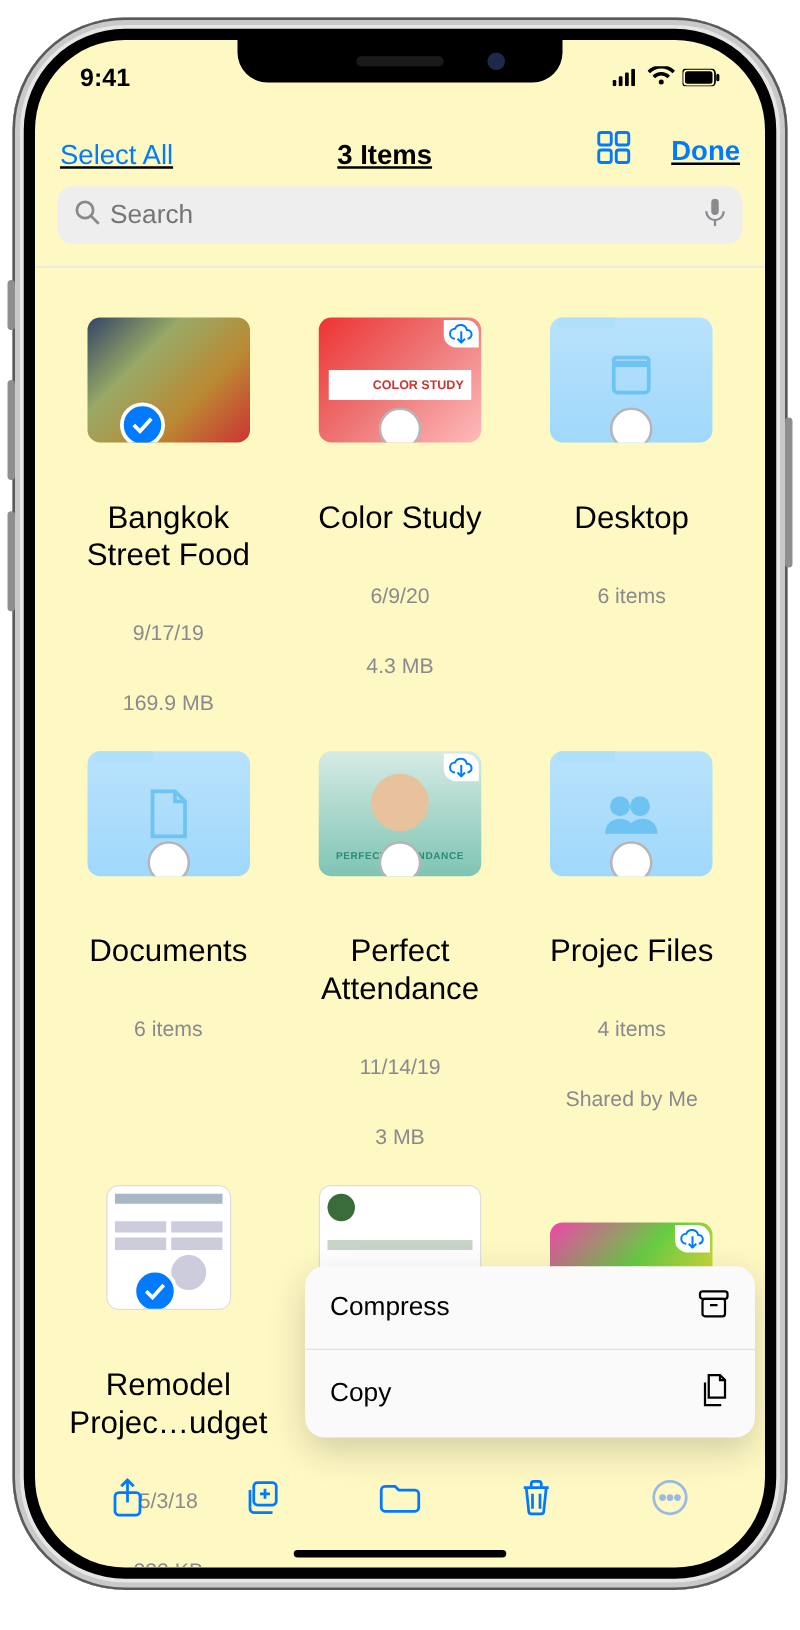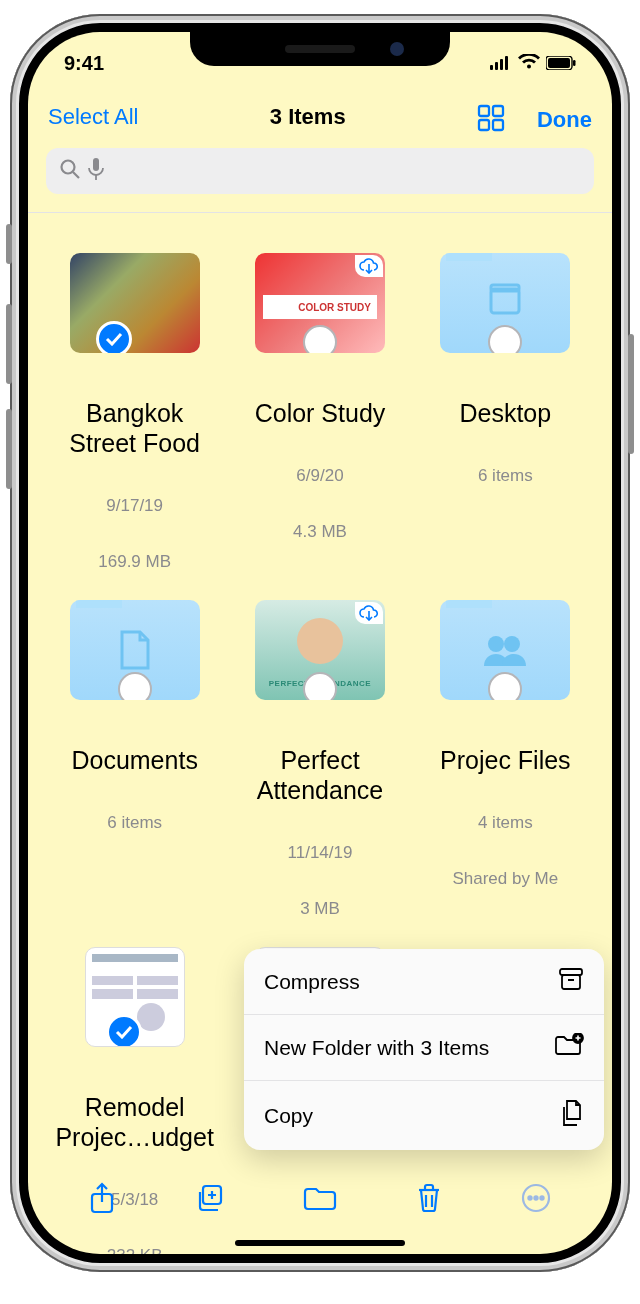--- a/index.html
+++ b/index.html
@@ -57,22 +57,23 @@
     height: 52px;
     display: flex; align-items: center; justify-content: space-between;
     padding: 10px 36px 0;
     font-size: 20px; font-weight: 600;
     position: relative; z-index: 40;
   }
   .status-right { display: flex; gap: 6px; align-items: center; }
 
   
   .nav-bar {
-    display: flex; align-items: flex-start; justify-content: space-between;
+    display: flex; align-items: flex-end; justify-content: space-between;
     padding: 20px 20px 12px;
+    text-decoration: underline;
   }
   .nav-left { color:#007aff; font-size:22px; }
   .nav-title { font-size:22px; font-weight:700; color:#000; }
   .nav-right { display:flex; align-items:center; gap:32px; }
   .nav-right .blue { color:#007aff; font-size:22px; font-weight:600; }
 
   
   .search-wrap { padding: 0 18px 12px; }
   .search {
     background:#eeeeef; border-radius:12px; height:46px;
@@ -222,20 +223,21 @@
     </div>
 
     <div class="search-wrap">
       <div class="search">
         <span>
           <svg width="20" height="20" viewBox="0 0 20 20" fill="none" stroke="#8a8a8e" stroke-width="2.2">
               <circle cx="8" cy="8" r="6.5"></circle>
               <line x1="13" y1="13" x2="19" y2="19"></line>
             </svg>
         </span>
+        <input class="search-input" placeholder="Search" style="">
         <span>
           <svg width="16" height="22" viewBox="0 0 16 22" fill="#8a8a8e">
               <rect x="5" y="0" width="6" height="13" rx="3"></rect>
               <path d="M1 10a7 7 0 0014 0" fill="none" stroke="#8a8a8e" stroke-width="1.8"></path>
               <line x1="8" y1="17" x2="8" y2="22" stroke="#8a8a8e" stroke-width="1.8"></line>
             </svg>
         </span>
       </div>
     </div>
     <div class="hr"></div>
@@ -383,31 +385,20 @@
     </div>
 
     <div class="popup">
       <div class="popup-item">
         <span>Compress</span>
         <span>
           <svg width="26" height="24" viewBox="0 0 26 24" fill="none" stroke="#000" stroke-width="1.8">
               <rect x="2" y="2" width="22" height="6" rx="2"></rect>
               <rect x="4" y="8" width="18" height="14" rx="2"></rect>
               <line x1="10" y1="13" x2="16" y2="13"></line>
-            </svg>
-        </span>
-      </div>
-      <div class="popup-item">
-        <span>New Folder with 3 Items</span>
-        <span>
-          <svg width="30" height="24" viewBox="0 0 30 24" fill="none" stroke="#000" stroke-width="1.8">
-              <path d="M2 6a2 2 0 012-2h6l3 3h11a2 2 0 012 2v10a2 2 0 01-2 2H4a2 2 0 01-2-2z"></path>
-              <circle cx="24" cy="5" r="5" fill="#000"></circle>
-              <line x1="24" y1="2.5" x2="24" y2="7.5" stroke="#fff" stroke-width="1.6"></line>
-              <line x1="21.5" y1="5" x2="26.5" y2="5" stroke="#fff" stroke-width="1.6"></line>
             </svg>
         </span>
       </div>
       <div class="popup-item">
         <span>Copy</span>
         <span>
           <svg width="24" height="28" viewBox="0 0 24 28" fill="none" stroke="#000" stroke-width="1.8">
               <path d="M7 2h9l4 4v14H7z"></path>
               <path d="M16 2v4h4"></path>
               <path d="M4 8v18h13"></path>

